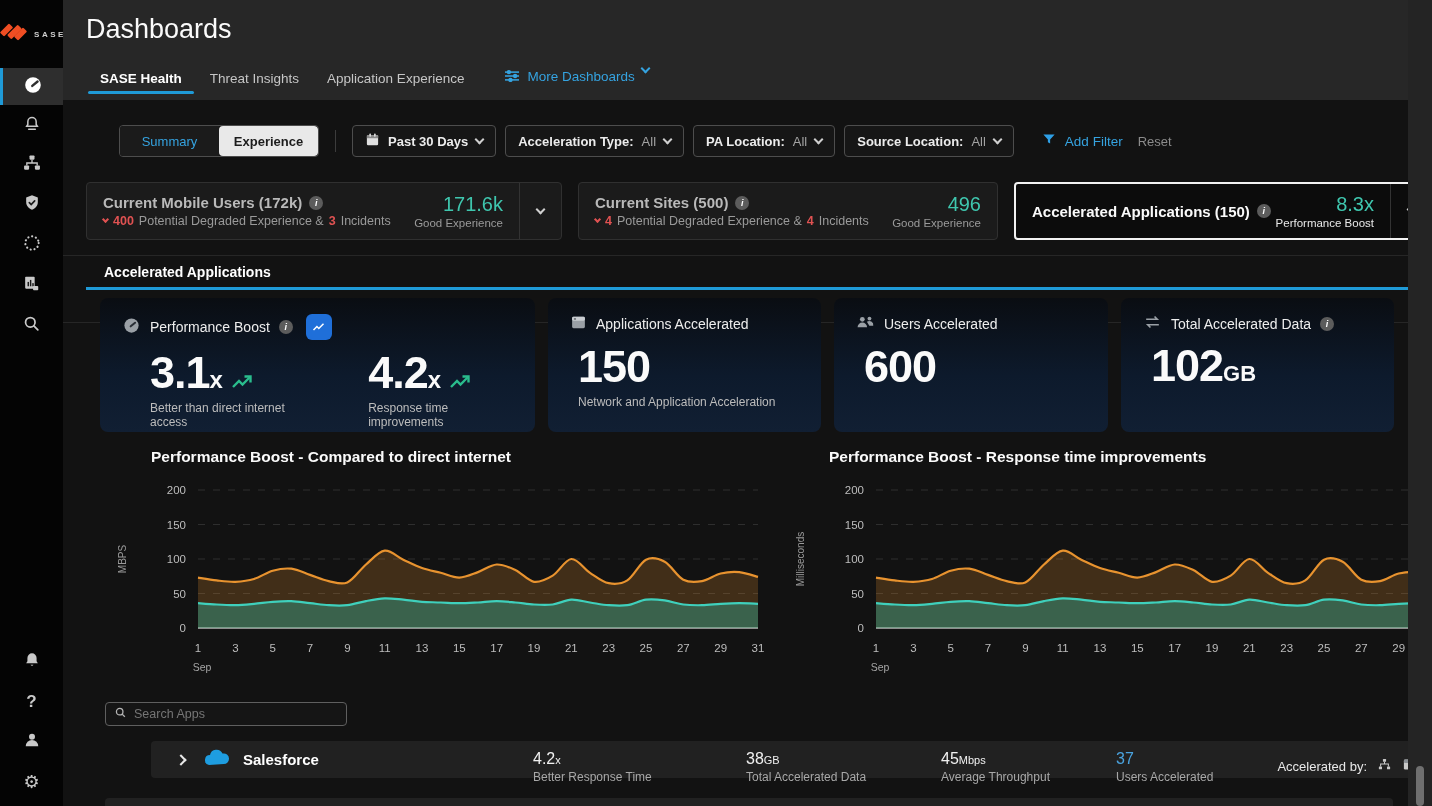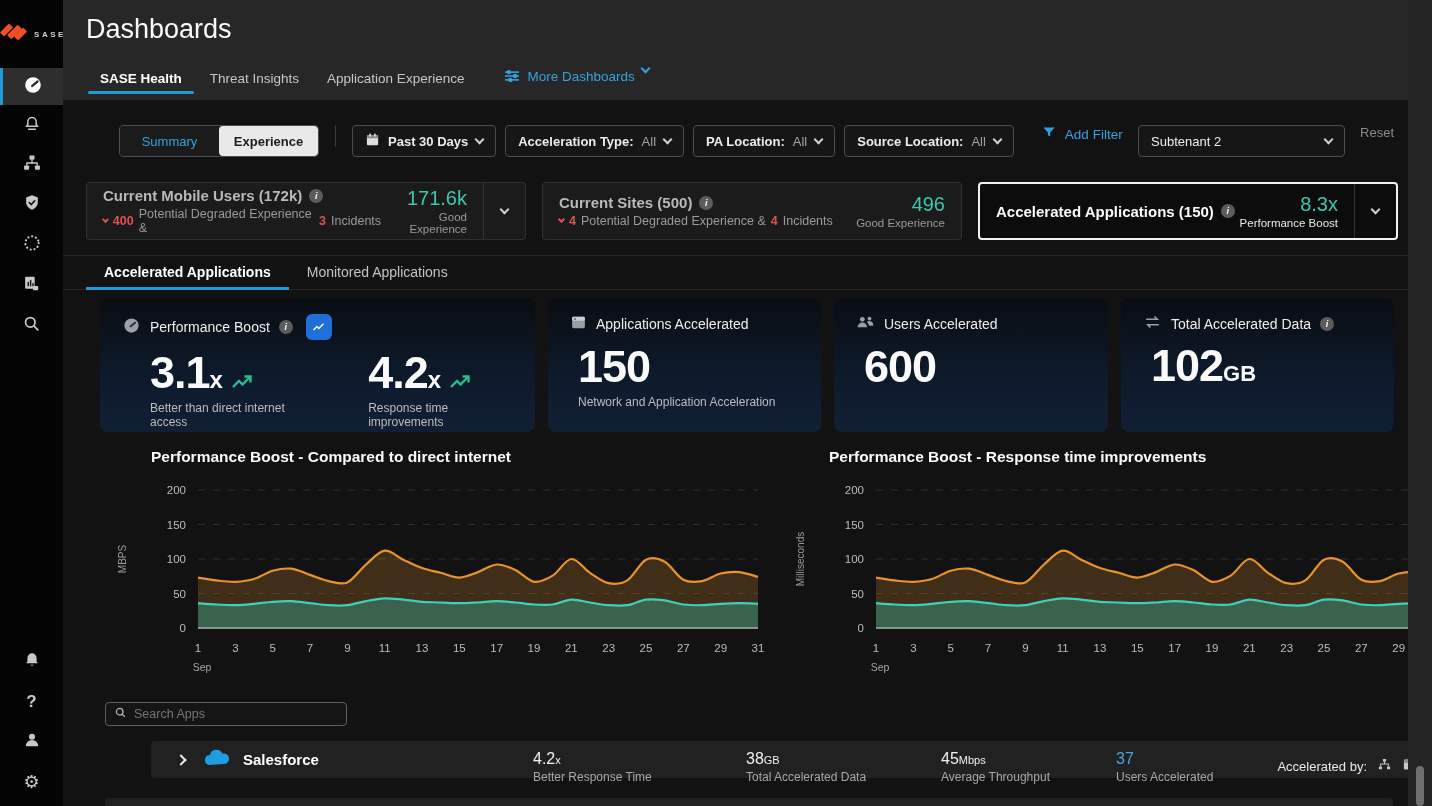--- a/index.html
+++ b/index.html
@@ -23,21 +23,21 @@
   .tabs { position:absolute; left:23px; bottom:0; display:flex; align-items:flex-end; }
   .tab { position:relative; padding:0 14px 14px 14px; font-size:13.5px; color:#c6c6c6; cursor:pointer; }
   .tab.active { color:#fff; font-weight:bold;margin-top:8px; }
   .tab.active::after { content:""; position:absolute; left:2px; right:2px; bottom:6px; height:3px; background:#1f9ad7; border-radius:2px; }
   .more-dash { display:flex; gap:7px; color:#35a3e0; font-size:13.5px; padding:0 10px 14px 26px; cursor:pointer; }
 
   
   .content { position:absolute; left:63px; top:100px; width:1369px; height:706px; background:#121212; }
 
   
-  .filterbar { position:absolute; left:40px; top:25px; width:1291px; display:flex; align-items:flex-start;padding-left:16px; }
+  .filterbar { position:absolute; left:40px; top:25px; width:1291px; display:flex; align-items:center;padding-left:16px; }
   .seg { display:flex; border:1px solid #4d4d4d; border-radius:4px; overflow:hidden; height:32px; width:200px; }
   .seg-opt { flex:1; display:flex; align-items:center; justify-content:center; font-size:13px; cursor:pointer; }
   .seg-opt.blue { color:#35a3e0; background:#1b1b1b; }
   .seg-opt.sel { background:#e9e9e9; color:#1c1c1c; font-weight:bold; border-radius:4px; }
   .vdiv { width:1px; height:22px; background:#3c3c3c; margin:0 16px; }
   .drop { display:flex; align-items:center; gap:8px; height:32px; padding:0 12px; border:1px solid #4d4d4d; border-radius:4px; background:#161616; color:#ececec; font-size:13px; margin-right:9px; cursor:pointer; white-space:nowrap; }
   .drop b { font-weight:bold; }
   .drop .val { color:#a3a3a3; }
   .chev { width:7px; height:7px; border-right:2px solid #cfcfcf; border-bottom:2px solid #cfcfcf; transform:rotate(45deg); margin-top:-4px; flex:0 0 auto; }
   .chev.blue { border-color:#35a3e0; }
@@ -57,21 +57,21 @@
   .red { color:#e05252; font-weight:bold; }
   .chev-red { width:5px; height:5px; border-right:2px solid #e05252; border-bottom:2px solid #e05252; transform:rotate(45deg); margin-top:-3px; }
   .scard-valblock { text-align:right; }
   .scard-val { color:#3fc6ae; font-size:20px; }
   .scard-vallabel { color:#9a9a9a; font-size:11.5px; margin-top:1px; }
   .scard.selected .scard-vallabel { color:#e8e8e8; }
   .scard-expander { width:42px; border-left:1px solid #333; display:flex; align-items:center; justify-content:center; cursor:pointer; }
   .info { display:inline-flex; width:14px; height:14px; border-radius:50%; background:#5c5c5c; color:#fff; font-size:9px; font-weight:bold; align-items:center; justify-content:center; font-style:italic; flex:0 0 auto; cursor:pointer; }
 
   
-  .apptabs { position:absolute; left:0; top:155px; width:1345px; border-top:1px solid #262626; border-bottom:1px solid #262626; display:flex; padding-left:23px; }
+  .apptabs { position:absolute; left:0; top:155px; width:1345px; border-top:1px solid #262626; border-bottom:1px solid #262626; display:flex; padding-left:23px;flex-direction:column; }
   .apptab { position:relative; padding:8px 18px 9px 18px; font-size:14px; color:#c3c3c3; cursor:pointer; }
   .apptab.active { color:#fff; font-weight:bold; }
   .apptab.active::after { content:""; position:absolute; left:0; right:0; bottom:-1px; height:3px; background:#1f9ad7; }
 
   
   .metricrow { position:absolute; left:37px; top:198px; display:flex; gap:13px; }
   .mcard { height:134px; border-radius:8px; background:linear-gradient(180deg,#0a0d12 0%,#0d1a2c 58%,#111f33 100%); padding:16px 22px; position:relative; }
   .mcard-head { display:flex; align-items:center; gap:9px; color:#ededed; font-size:14px; }
   .chartbtn { width:26px; height:26px; border-radius:6px; background:#1f6fd9; display:flex; align-items:center; justify-content:center; margin-left:4px; cursor:pointer; }
   .bignum-row { display:flex; gap:58px; margin-top:10px; padding-left:28px;align-items:center; }
@@ -272,29 +272,25 @@
         <span class="chev"></span>
       </div>
       <div class="addfilter">
         <span>
           <svg width="16" height="15" viewBox="0 0 24 24" fill="#2e9fe6">
               <path d="M3 4h18l-7.2 8v6.5l-3.6-2V12z"></path>
             </svg>
         </span>
         <span>Add Filter</span>
       </div>
-      <div class="drop subtenant">
-        <span>Subtenant 2</span>
-        <span class="chev"></span>
-      </div>
       <div class="reset">Reset</div>
     </div>
 
     <div class="summaryrow">
-      <div class="scard" style="width:440px">
+      <div class="scard" style="width:476px">
         <div class="scard-main">
           <div class="scard-titleblock">
             <div class="scard-title">
               <span>Current Mobile Users (172k)</span>
               <span class="info">i</span>
             </div>
             <div class="scard-sub">
               <span class="chev-red"></span>
               <span class="red">400</span>
               <span>Potential Degraded Experience &amp;</span>

